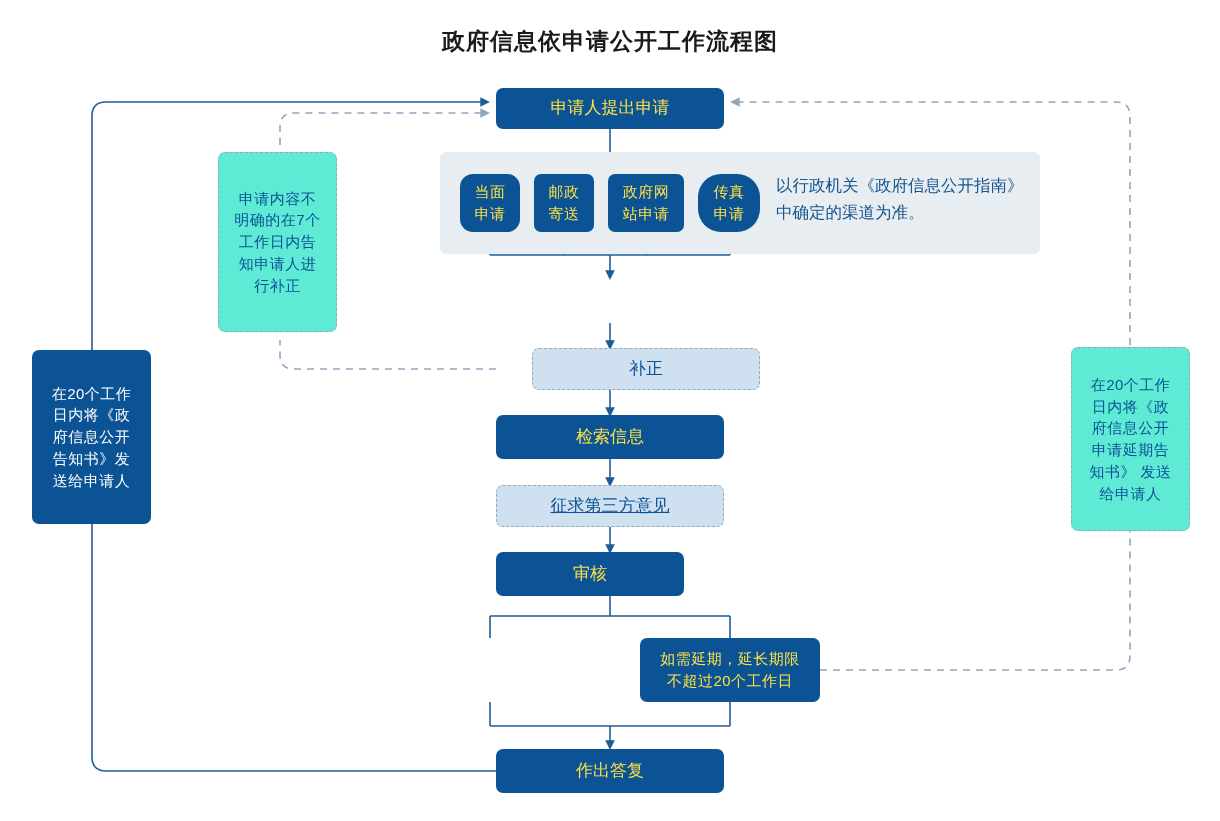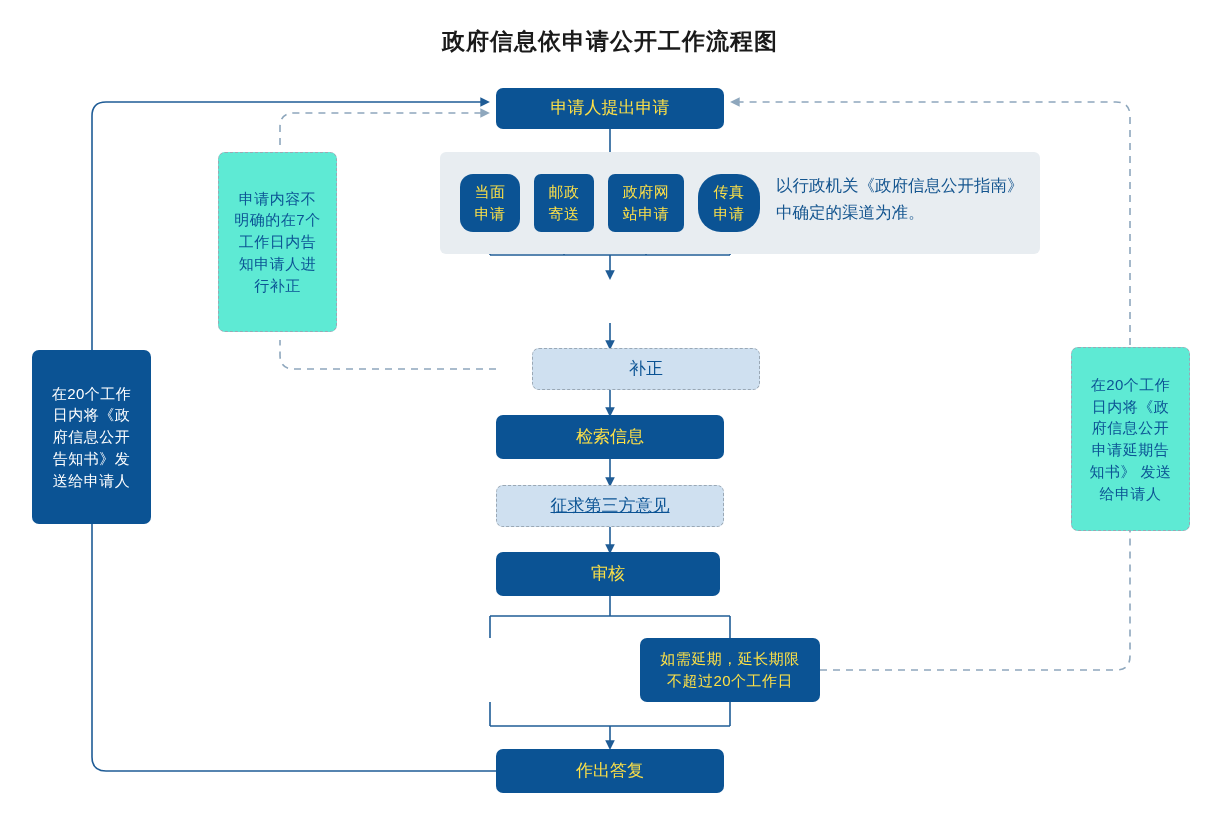--- a/index.html
+++ b/index.html
@@ -170,21 +170,21 @@
   <div class="channel-note" style="left:776px; top:172px; width:262px;">以行政机关《政府信息公开指南》
 中确定的渠道为准。</div>
 
 
   <div class="node ghost" style="left:496px; top:348px; width:228px; height:42px;margin-left:36px;">补正</div>
 
   <div class="node solid" style="left:496px; top:415px; width:228px; height:44px;">检索信息</div>
 
   <div class="node ghost" style="left:496px; top:485px; width:228px; height:42px;text-decoration:underline;">征求第三方意见</div>
 
-  <div class="node solid" style="left:496px; top:552px; width:224px; height:44px;">审核</div>
+  <div class="node solid" style="left:496px; top:552px; width:188px; height:44px;">审核</div>
 
 
   <div class="node solid small" style="left:640px; top:638px; width:180px; height:64px;">如需延期，延长期限
 不超过20个工作日</div>
 
   <div class="node solid" style="left:496px; top:749px; width:228px; height:44px;">作出答复</div>
 
   <div class="node note-ghost" style="left:218px; top:152px; width:119px; height:180px;">申请内容不
 明确的在7个
 工作日内告

